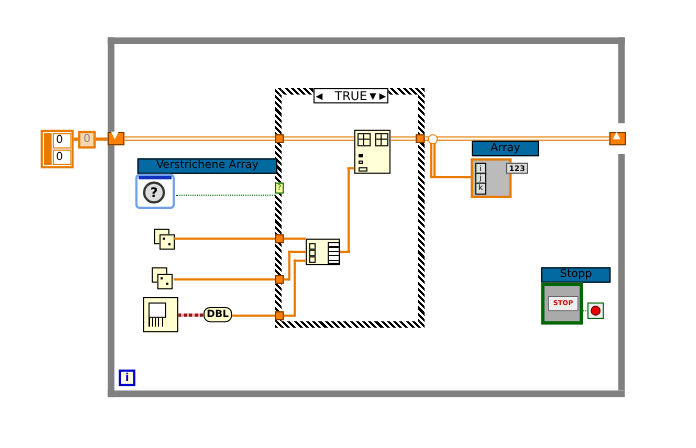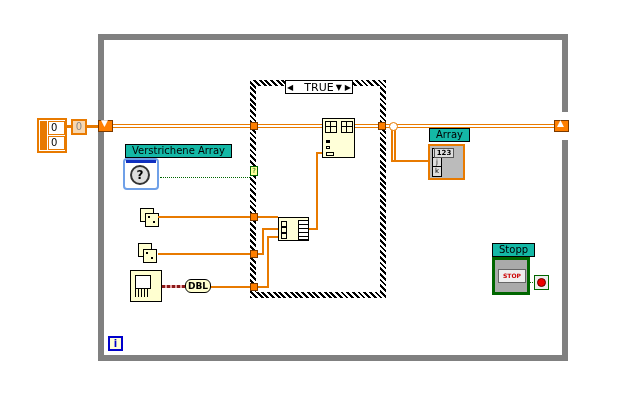--- a/index.html
+++ b/index.html
@@ -12,21 +12,21 @@
   .loop-right-a{left:562px;top:34px;width:6px;height:78px;background:#808080;}
   .loop-right-b{left:562px;top:140px;width:6px;height:215px;background:#808080;}
   
   .case{left:250px;top:80px;width:136px;height:218px;box-sizing:border-box;border:6px solid #333;
         background:#fff;
         border-image: repeating-linear-gradient(45deg,#000 0 2px,#fff 2px 4px) 6;}
   .selector{left:285px;top:80px;width:68px;height:14px;background:#fff;border:1px solid #000;
             font-size:11px;line-height:14px;text-align:center;box-sizing:border-box;}
   .wire{background:#e87a00;}
   .tunnel{width:8px;height:8px;background:#ff7f00;border:1px solid #7a3a00;box-sizing:border-box;}
-  .label{background:#14b8a6;border:1px solid #000;font-size:10px;line-height:12px;padding:0 6px;white-space:nowrap;}
+  .label{background:#0369a1;border:1px solid #000;font-size:10px;line-height:12px;padding:0 16px;white-space:nowrap;}
   .node{background:#ffffd8;border:1px solid #000;box-sizing:border-box;}
   .sr{width:12px;height:10px;background:#ff7f00;border:1px solid #7a3a00;box-sizing:border-box;}
   .num{background:#fff;border:1px solid #e87a00;font-size:10px;line-height:12px;padding-left:2px;box-sizing:border-box;}
 </style>
 </head>
 <body>
 
 <div class="abs loop-top"></div>
 <div class="abs loop-left"></div>
 <div class="abs loop-bottom"></div>
@@ -136,21 +136,21 @@
 
 <div class="abs wire" style="left:391px;top:127px;width:2px;height:34px;"></div>
 <div class="abs wire" style="left:394px;top:130px;width:2px;height:31px;"></div>
 <div class="abs wire" style="left:391px;top:160px;width:39px;height:2px;"></div>
 <div class="abs" style="left:389px;top:122px;width:7px;height:7px;border:1px solid #e87a00;border-radius:50%;background:#fff;"></div>
 <div class="abs label" style="left:429px;top:128px;">Array</div>
 <div class="abs" style="left:428px;top:144px;width:37px;height:36px;border:2px solid #e87a00;background:#bbb;box-sizing:border-box;">
   <div class="abs" style="left:2px;top:2px;width:8px;height:9px;border:1px solid #000;background:#ddd;font-size:7px;line-height:9px;text-align:center;">i</div>
   <div class="abs" style="left:2px;top:11px;width:8px;height:9px;border:1px solid #000;background:#ddd;font-size:7px;line-height:9px;text-align:center;">j</div>
   <div class="abs" style="left:2px;top:20px;width:8px;height:9px;border:1px solid #000;background:#ddd;font-size:7px;line-height:9px;text-align:center;">k</div>
-  <div class="abs" style="left:4px;top:2px;width:18px;height:8px;border:1px solid #555;background:#ddd;font-size:7px;font-weight:bold;line-height:8px;text-align:center;">123</div>
+  <div class="abs" style="left:30px;top:2px;width:18px;height:8px;border:1px solid #555;background:#ddd;font-size:7px;font-weight:bold;line-height:8px;text-align:center;">123</div>
 </div>
 
 <div class="abs label" style="left:492px;top:243px;">Stopp</div>
 <div class="abs" style="left:492px;top:257px;width:38px;height:38px;border:3px solid #006600;background:#aaa;box-sizing:border-box;">
   <div class="abs" style="left:3px;top:9px;width:26px;height:12px;border:1px solid #666;background:#eee;font-size:6px;font-weight:bold;color:#c00;line-height:12px;text-align:center;">STOP</div>
 </div>
 <div class="abs" style="left:530px;top:282px;width:5px;height:0;border-top:1px dotted #006600;"></div>
 <div class="abs" style="left:534px;top:275px;width:15px;height:15px;border:1px solid #006600;background:#eee;box-sizing:border-box;">
   <div class="abs" style="left:2px;top:2px;width:9px;height:9px;border-radius:50%;background:#e00;border:1px solid #600;box-sizing:border-box;"></div>
 </div>

